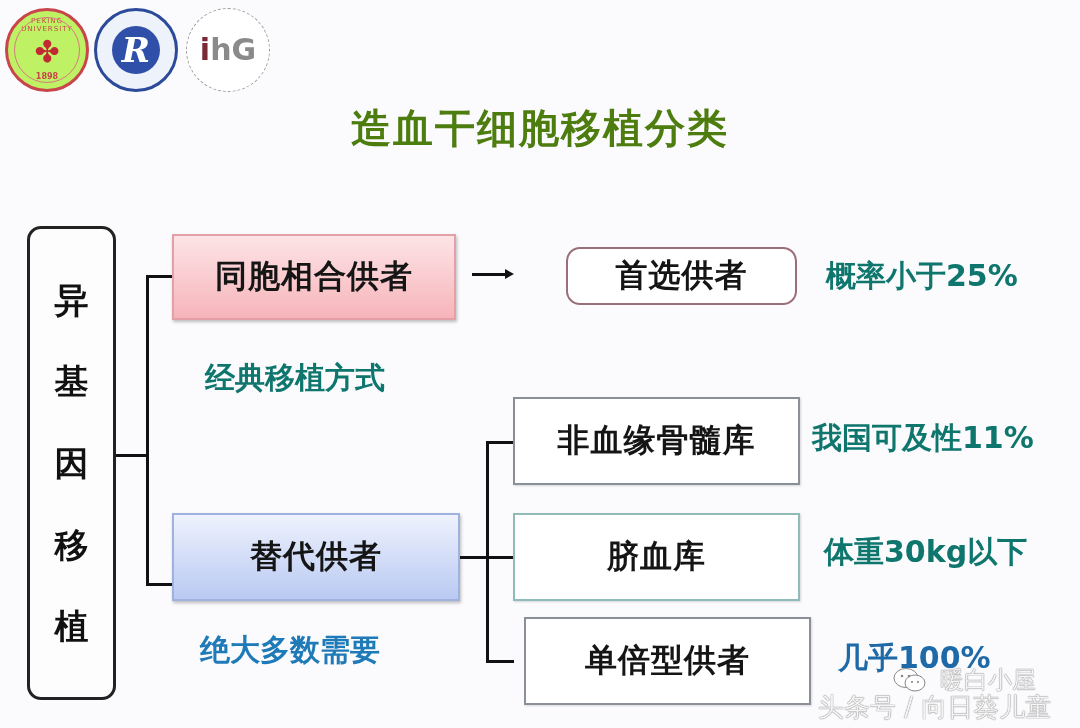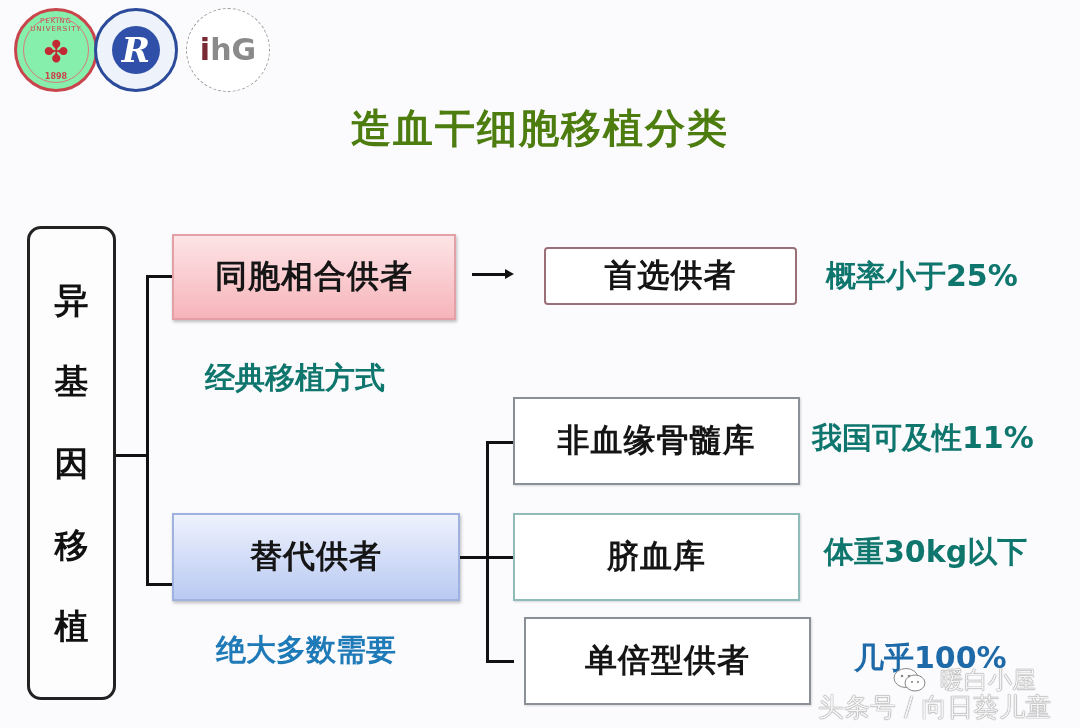--- a/index.html
+++ b/index.html
@@ -3,21 +3,21 @@
 <meta charset="utf-8">
 <style>
   html, body { margin: 0; padding: 0; }
   body {
     width: 1080px; height: 728px; position: relative; overflow: hidden;
     background: #fbfbfd;
     font-family: "DejaVu Sans", "Liberation Sans", sans-serif;
   }
   
   .logo { position: absolute; top: 8px; width: 84px; height: 84px; border-radius: 50%; box-sizing: border-box; }
-  .logo-pku { left: 14px; border: 3px solid #c9454c; background: #86efac; }
+  .logo-pku { left: 5px; border: 3px solid #c9454c; background: #bef264; }
   .logo-pku::after { content: ""; position: absolute; inset: 6px; border-radius: 50%; border: 1px solid #d97a80; }
   .logo-pku .mark { position: absolute; left: 0; right: 0; top: 24px; text-align: center; color: #c22a33; font-size: 30px; font-weight: bold; line-height: 34px; }
   .logo-pku .ring { position: absolute; left: 0; right: 0; top: 6px; text-align: center; color: #c9454c; font-size: 7px; letter-spacing: 1px; }
   .logo-pku .yr { position: absolute; left: 0; right: 0; bottom: 8px; text-align: center; color: #c9454c; font-size: 8px; font-weight: bold; }
   .logo-ruc { left: 94px; border: 3px solid #2b4a9a; background: #eef2fa; }
   .logo-ruc .inner { position: absolute; left: 15px; top: 15px; width: 48px; height: 48px; border-radius: 50%; background: #2f4fa8; color: #fff; font-size: 34px; font-weight: bold; font-style: italic; text-align: center; line-height: 48px; font-family: "DejaVu Serif", serif; }
   .logo-ihg { left: 186px; border: 1px dashed #999; background: #fff; }
   .logo-ihg .txt { position: absolute; left: 0; right: 0; top: 24px; text-align: center; font-size: 30px; font-weight: bold; color: #7a2a35; line-height: 34px; }
   .logo-ihg .txt span { color: #8a8a8a; }
 
@@ -44,34 +44,34 @@
     left: 172px; top: 234px; width: 284px; height: 86px;
     background: linear-gradient(#fde4e6, #f6b4ba); border: 2px solid #e3a1a7;
     box-shadow: 1px 2px 3px rgba(0,0,0,0.25);
   }
   .box-blue {
     left: 172px; top: 513px; width: 288px; height: 88px;
     background: linear-gradient(#eef2fd, #b9c9f2); border: 2px solid #9fb1de;
     box-shadow: 1px 2px 3px rgba(0,0,0,0.25);
   }
   .box-first {
-    left: 544px; top: 247px; width: 253px; height: 58px;
-    border: 2px solid #9a6f78; border-radius: 4px; background: #fff;
+    left: 566px; top: 247px; width: 231px; height: 58px;
+    border: 2px solid #9a6f78; border-radius: 14px; background: #fff;
   }
   .box-white {
     left: 513px; width: 287px; height: 88px; background: #fff;
     border: 2px solid #8a8f98; box-shadow: 1px 1px 2px rgba(0,0,0,0.15);
   }
   .box-mrd { top: 397px; }
   .box-cord { top: 513px; border-color: #8fbcb8; }
   .box-haplo { top: 617px; margin-left: 11px; }
 
   .note { position: absolute; font-size: 30px; font-weight: bold; white-space: nowrap; line-height: 36px; }
   .red { color: #0f766e; }
-  .blue { color: #1f7ab8; margin-left: 16px; }
+  .blue { color: #1f7ab8; }
 
   .arrow { position: absolute; left: 472px; top: 273px; width: 34px; height: 3px; background: #111; }
   .arrow::after { content: ""; position: absolute; right: -8px; top: -4px; border-left: 9px solid #111; border-top: 5px solid transparent; border-bottom: 5px solid transparent; }
 
   .wm { position: absolute; color: rgba(255,255,255,0.92); text-shadow: 0 0 1px #777, 0 0 1px #777; white-space: nowrap; }
   .wm-icon { position: absolute; left: 893px; top: 667px; width: 34px; height: 26px; }
   .wm-name { left: 940px; top: 664px; font-size: 24px; }
   .wm-src { left: 818px; top: 690px; font-size: 26px; }
 </style>
 </head>

